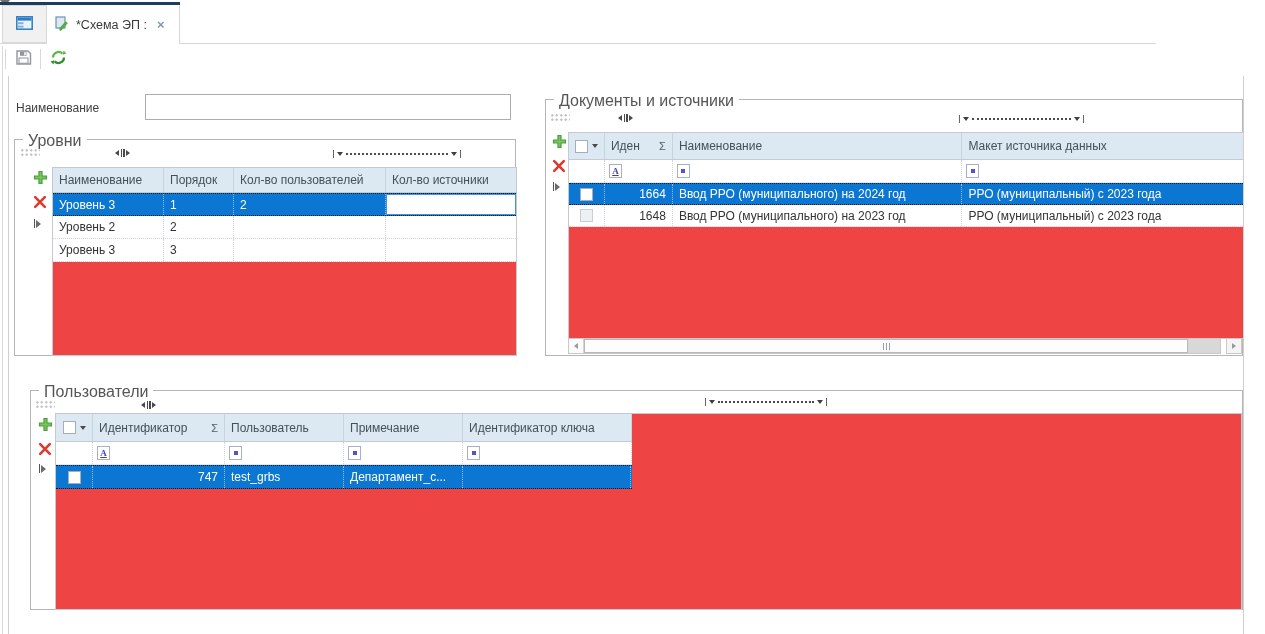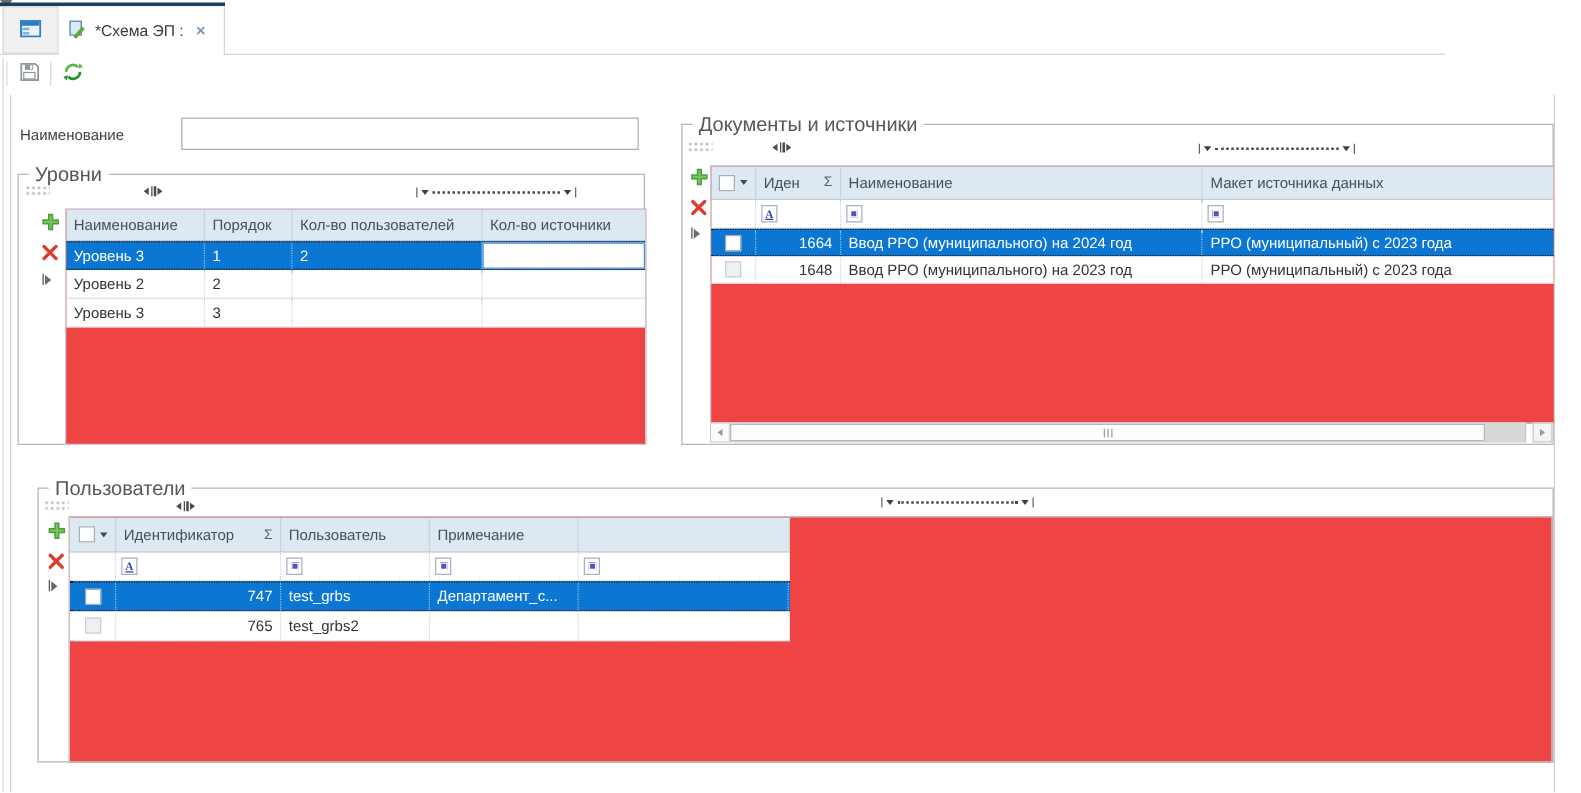--- a/index.html
+++ b/index.html
@@ -355,20 +355,23 @@
         <div class="hcell" style="width:132px">
           <span>Идентификатор</span>
             <span class="sum">Σ</span>
         </div>
         <div class="hcell" style="width:119px">
             <span>Пользователь</span>
           </div>
         <div class="hcell" style="width:119px">
             <span>Примечание</span>
           </div>
+        <div class="hcell" style="width:168px;border-right:none">
+            <span>Идентификатор ключа</span>
+          </div>
       </div>
       <div class="frow" style="height:23px;width:576px;border-right:1px dotted #ccd4db">
         <div class="fcell" style="width:37px"></div>
         <div class="fcell" style="width:132px">
             <span class="ficon a">A</span>
           </div>
         <div class="fcell" style="width:119px">
             <span class="ficon">
               <span class="sq"></span>
             </span>
@@ -386,25 +389,16 @@
       </div>
       <div class="row sel" style="height:24px;width:576px">
         <div class="cell" style="width:37px;justify-content:center">
             <span class="cb"></span>
           </div>
         <div class="cell num" style="width:132px">747</div>
         <div class="cell" style="width:119px">test_grbs</div>
         <div class="cell" style="width:119px">Департамент_с...</div>
         <div class="cell" style="width:168px"></div>
       </div>
-      <div class="row" style="height:24px;width:576px;border-right:1px dotted #ccd4db;box-sizing:border-box">
-        <div class="cell" style="width:37px;justify-content:center">
-            <span class="cb dim"></span>
-          </div>
-        <div class="cell num" style="width:132px">765</div>
-        <div class="cell" style="width:119px">test_grbs2</div>
-        <div class="cell" style="width:119px"></div>
-        <div class="cell" style="width:167px;border-right:none"></div>
-      </div>
     </div>
   </div>
 
 </div>
 
 </body></html>

